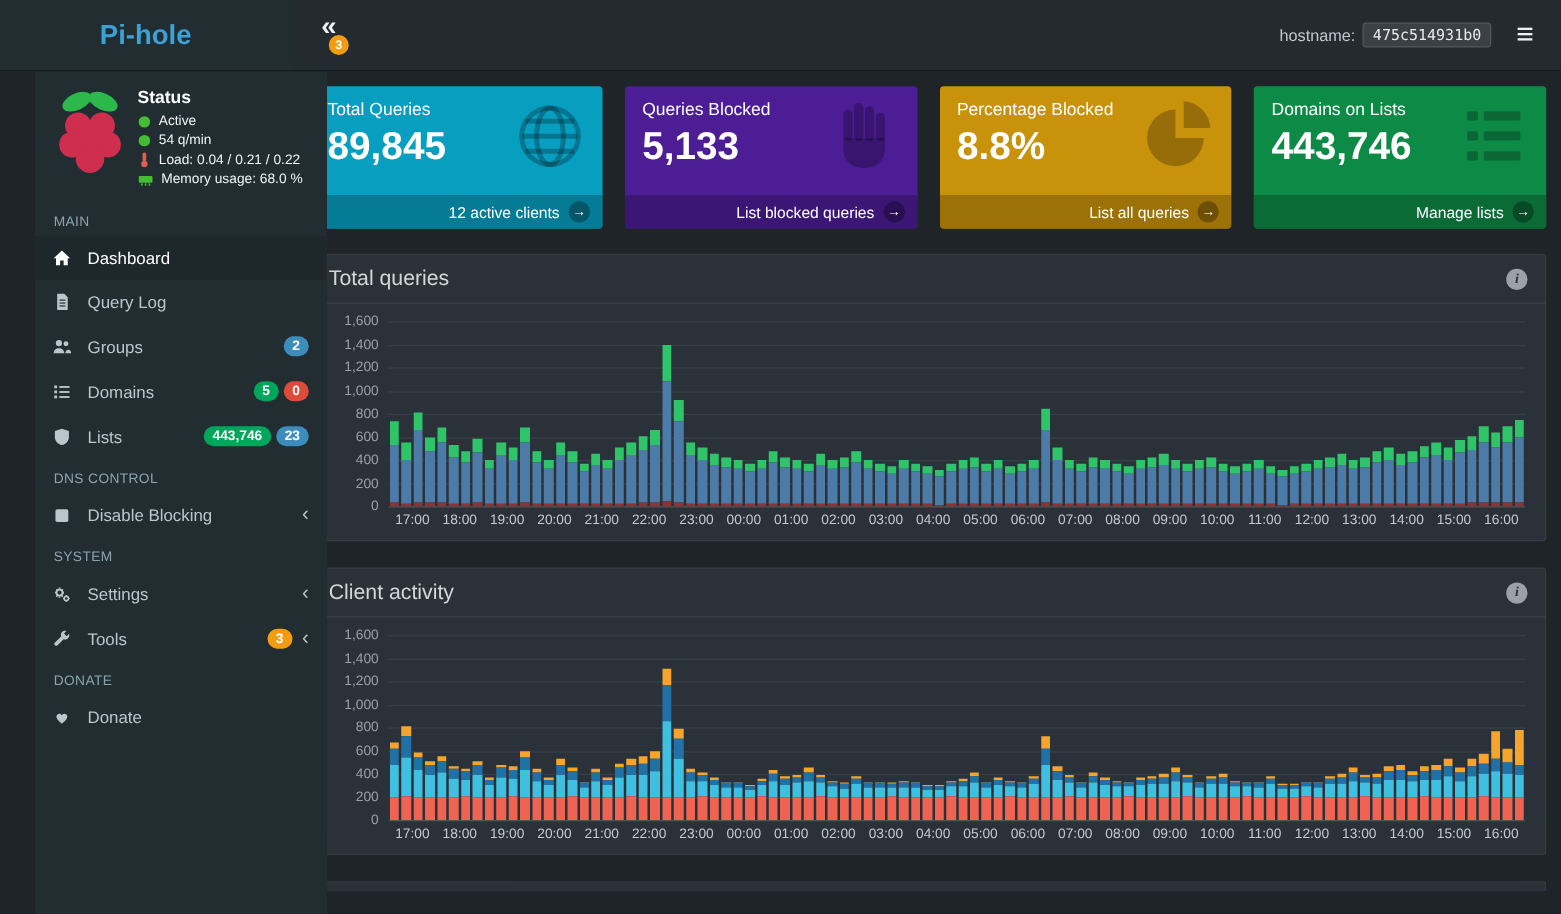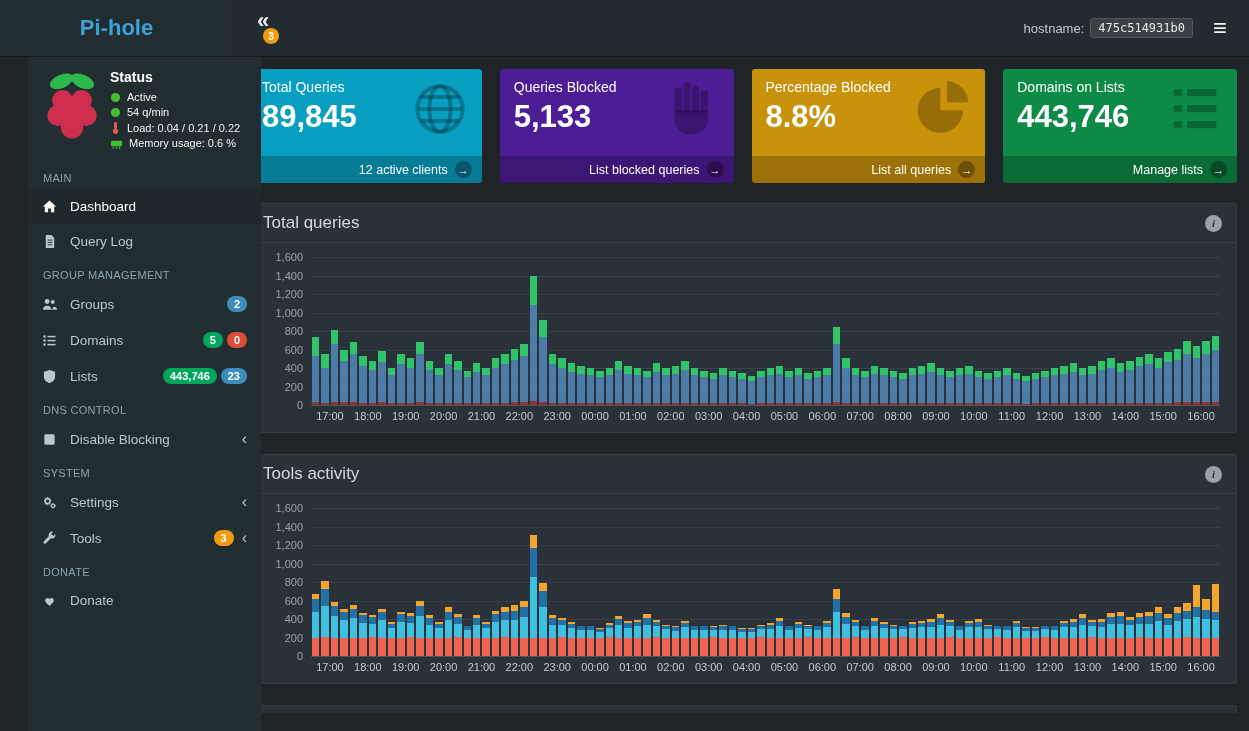--- a/index.html
+++ b/index.html
@@ -150,21 +150,21 @@
             <span style="display:inline-flex">
               <svg width="13" height="11" viewBox="0 0 14 12">
                 <rect x="1" y="3" width="12" height="6" rx="1" fill="#44bd32"></rect>
                 <g fill="#44bd32">
                   <rect x="3" y="9.5" width="1.4" height="2"></rect>
                   <rect x="6.3" y="9.5" width="1.4" height="2"></rect>
                   <rect x="9.6" y="9.5" width="1.4" height="2"></rect>
                 </g>
               </svg>
             </span>
-            <span>Memory usage: 0.6 %</span>
+            <span>Memory usage: 68.0 %</span>
           </div>
         </div>
     </div>
   </div>
   <ul class="sb-menu" id="sb-menu">
       <li class="sb-header">MAIN</li>
       <li class="sb-item active">
         <span class="sb-icon">
           <svg viewBox="0 0 16 16">
             <path d="M8 1.5 15 8h-2v6h-3.5v-4h-3v4H3V8H1z"></path>
@@ -178,21 +178,20 @@
             <path d="M4 1h6l3 3v11H4z"></path>
             <g fill="#222d32">
               <rect x="6" y="6" width="5" height="1"></rect>
               <rect x="6" y="8.5" width="5" height="1"></rect>
               <rect x="6" y="11" width="5" height="1"></rect>
             </g>
           </svg>
         </span>
         <span class="sb-label">Query Log</span>
       </li>
-      <li class="sb-header">GROUP MANAGEMENT</li>
       <li class="sb-item">
         <span class="sb-icon">
           <svg viewBox="0 0 16 16">
             <circle cx="5.5" cy="4.8" r="2.6"></circle>
             <circle cx="11.5" cy="5.4" r="2.1"></circle>
             <path d="M1 13.5c0-2.7 2-4.3 4.5-4.3s4.5 1.6 4.5 4.3z"></path>
             <path d="M10.8 13.5c.2-1.9 1.4-3.1 2.8-3.1 1.4 0 2.4 1.2 2.4 3.1z"></path>
           </svg>
         </span>
         <span class="sb-label">Groups</span>
@@ -888,21 +887,21 @@
           <span>13:00</span>
           <span>14:00</span>
           <span>15:00</span>
           <span>16:00</span>
         </div>
     </div>
   </section>
 
   <section class="panel">
     <div class="panel-header">
-      <span class="panel-title">Tools activity</span>
+      <span class="panel-title">Client activity</span>
       <span class="info-icon">i</span>
     </div>
     <div class="chart">
       <div class="plot">
           <div class="gridline" style="top: 0px;"></div>
           <span class="ytick" style="top: -6px;">1,600</span>
           <div class="gridline" style="top: 18.5px;"></div>
           <span class="ytick" style="top: 12.5px;">1,400</span>
           <div class="gridline" style="top: 37px;"></div>
           <span class="ytick" style="top: 31px;">1,200</span>

